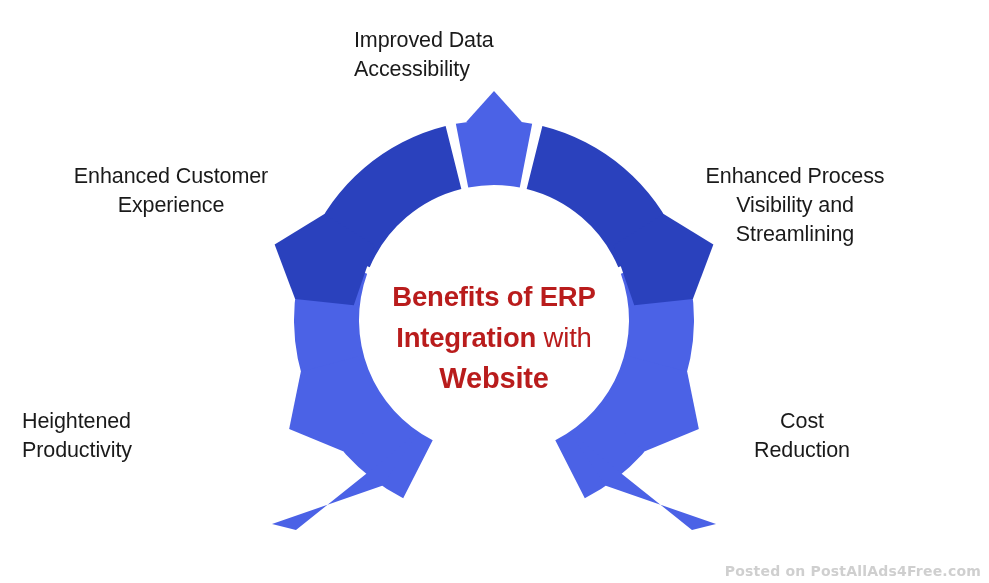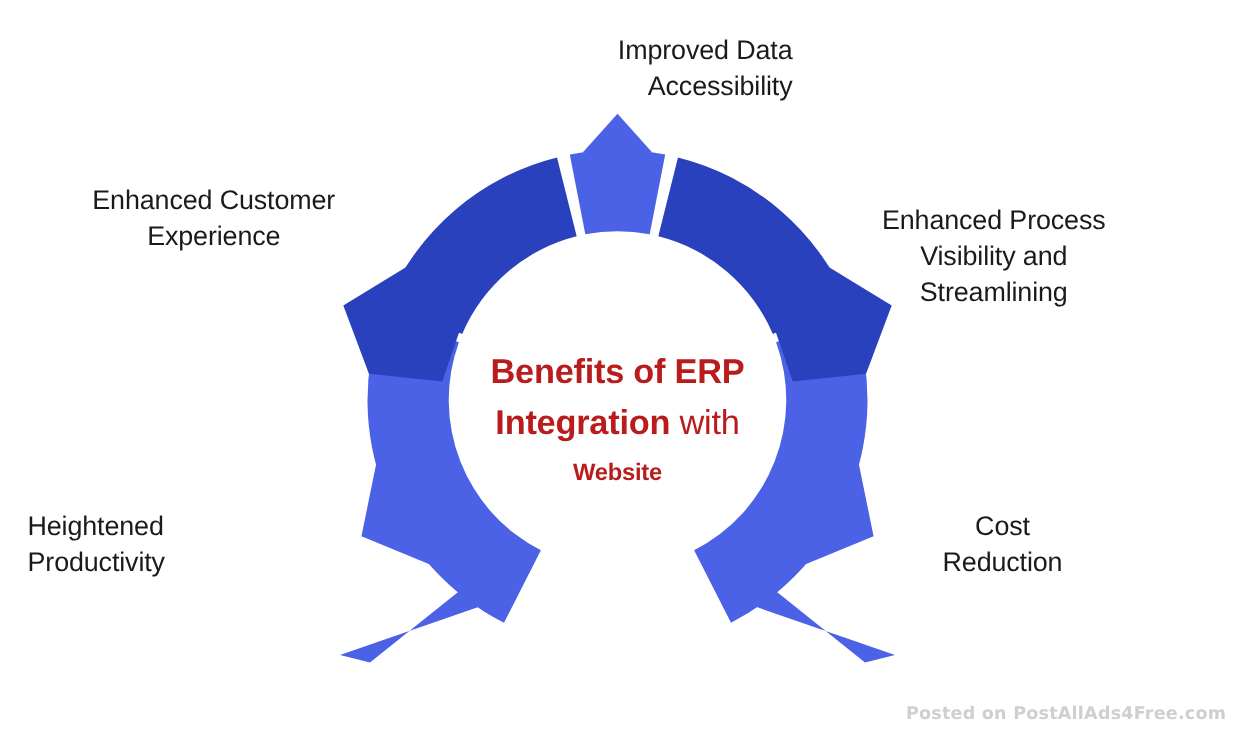--- a/index.html
+++ b/index.html
@@ -33,33 +33,33 @@
     width: 300px;
     text-align: center;
     color: #b91c1c;
     font-size: 27.5px;
     line-height: 41px;
     letter-spacing: -0.2px;
   }
   .center-text .ln { display: block; white-space: nowrap; }
   .center-text .b { font-weight: bold; }
   .center-text .r { font-weight: normal; }
-  .center-text .ln-website { font-weight: bold; font-size: 19px; }
+  .center-text .ln-website { font-weight: bold; font-size: 29px; }
 
   
   .label {
     position: absolute;
     color: #1a1a1a;
     font-size: 21.5px;
     line-height: 29px;
     letter-spacing: -0.1px;
     white-space: pre-line;
   }
-  .label-top          { left: 354px; top: 26px;  width: 280px; text-align: right; }
-  .label-left-upper   { left: 40px;  top: 146px; width: 262px; text-align: center; }
+  .label-top          { left: 354px; top: 26px;  width: 280px; text-align: left; }
+  .label-left-upper   { left: 40px;  top: 162px; width: 262px; text-align: center; }
   .label-left-lower   { left: 22px;  top: 407px; width: 190px; text-align: left; }
   .label-right-upper  { left: 690px; top: 162px; width: 210px; text-align: center; }
   .label-right-lower  { left: 722px; top: 407px; width: 160px; text-align: center; }
 
   
   .watermark {
     position: absolute;
     right: 8px;
     bottom: 4px;
     font-family: "DejaVu Sans", sans-serif;

